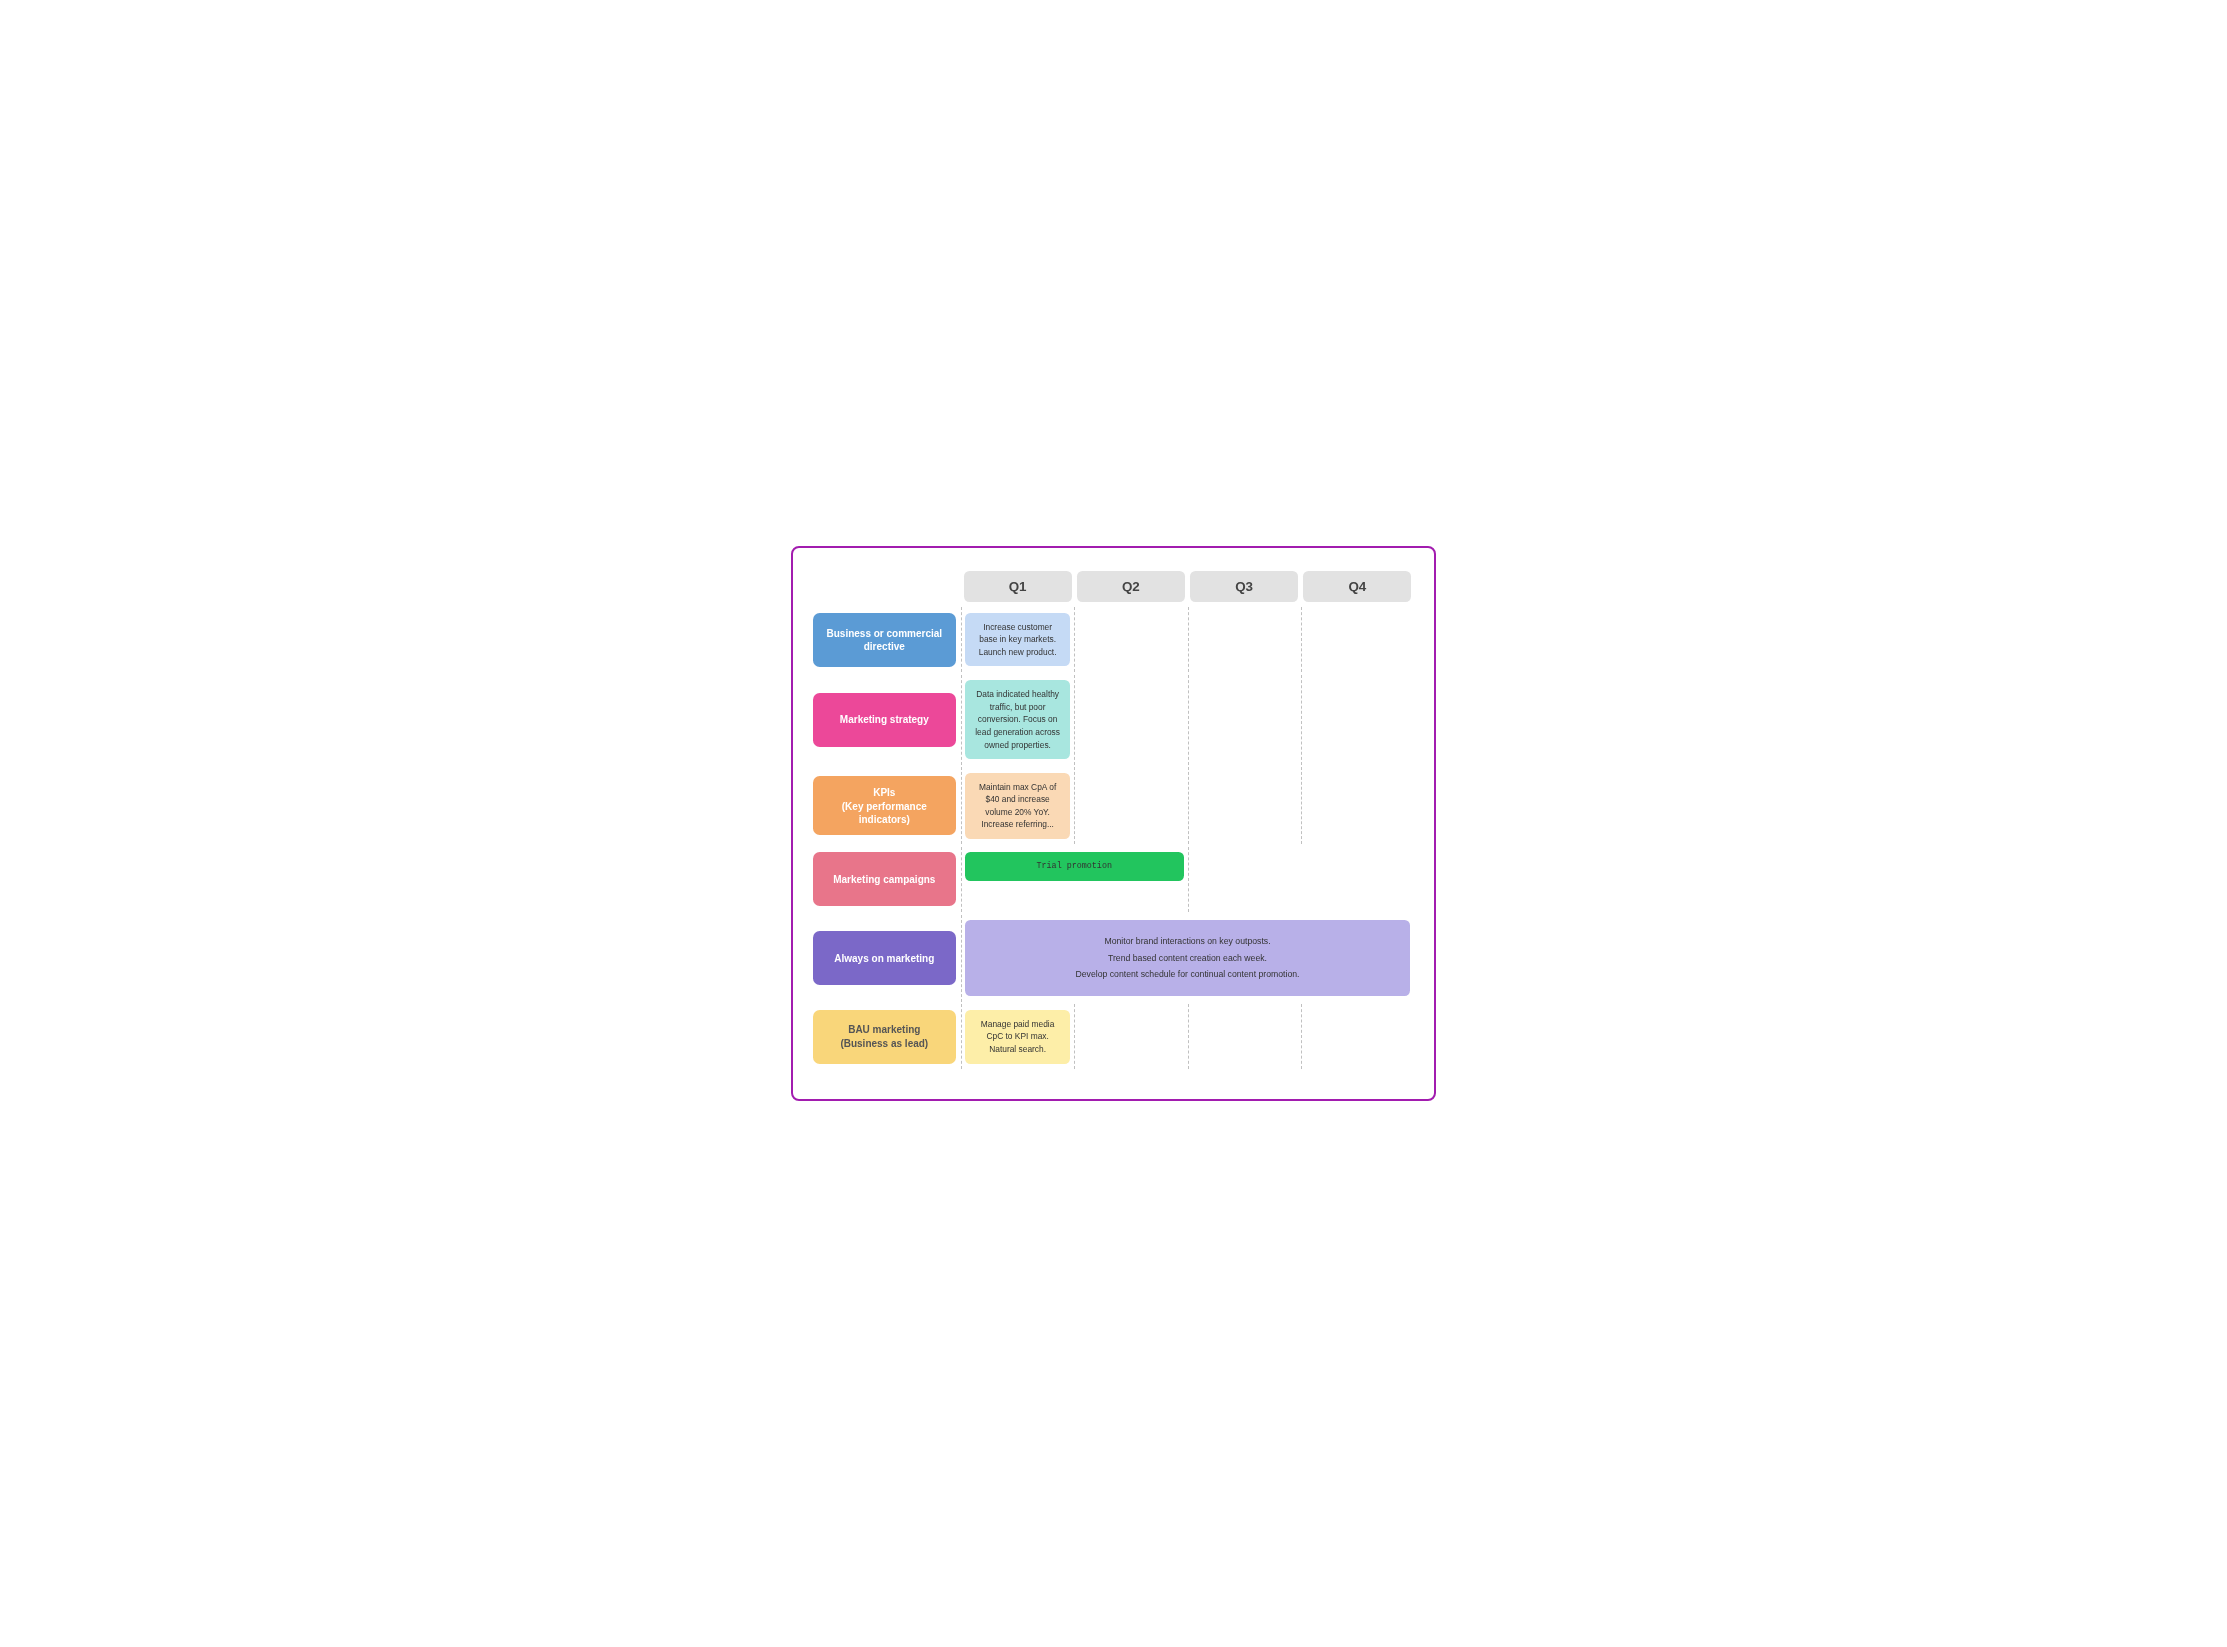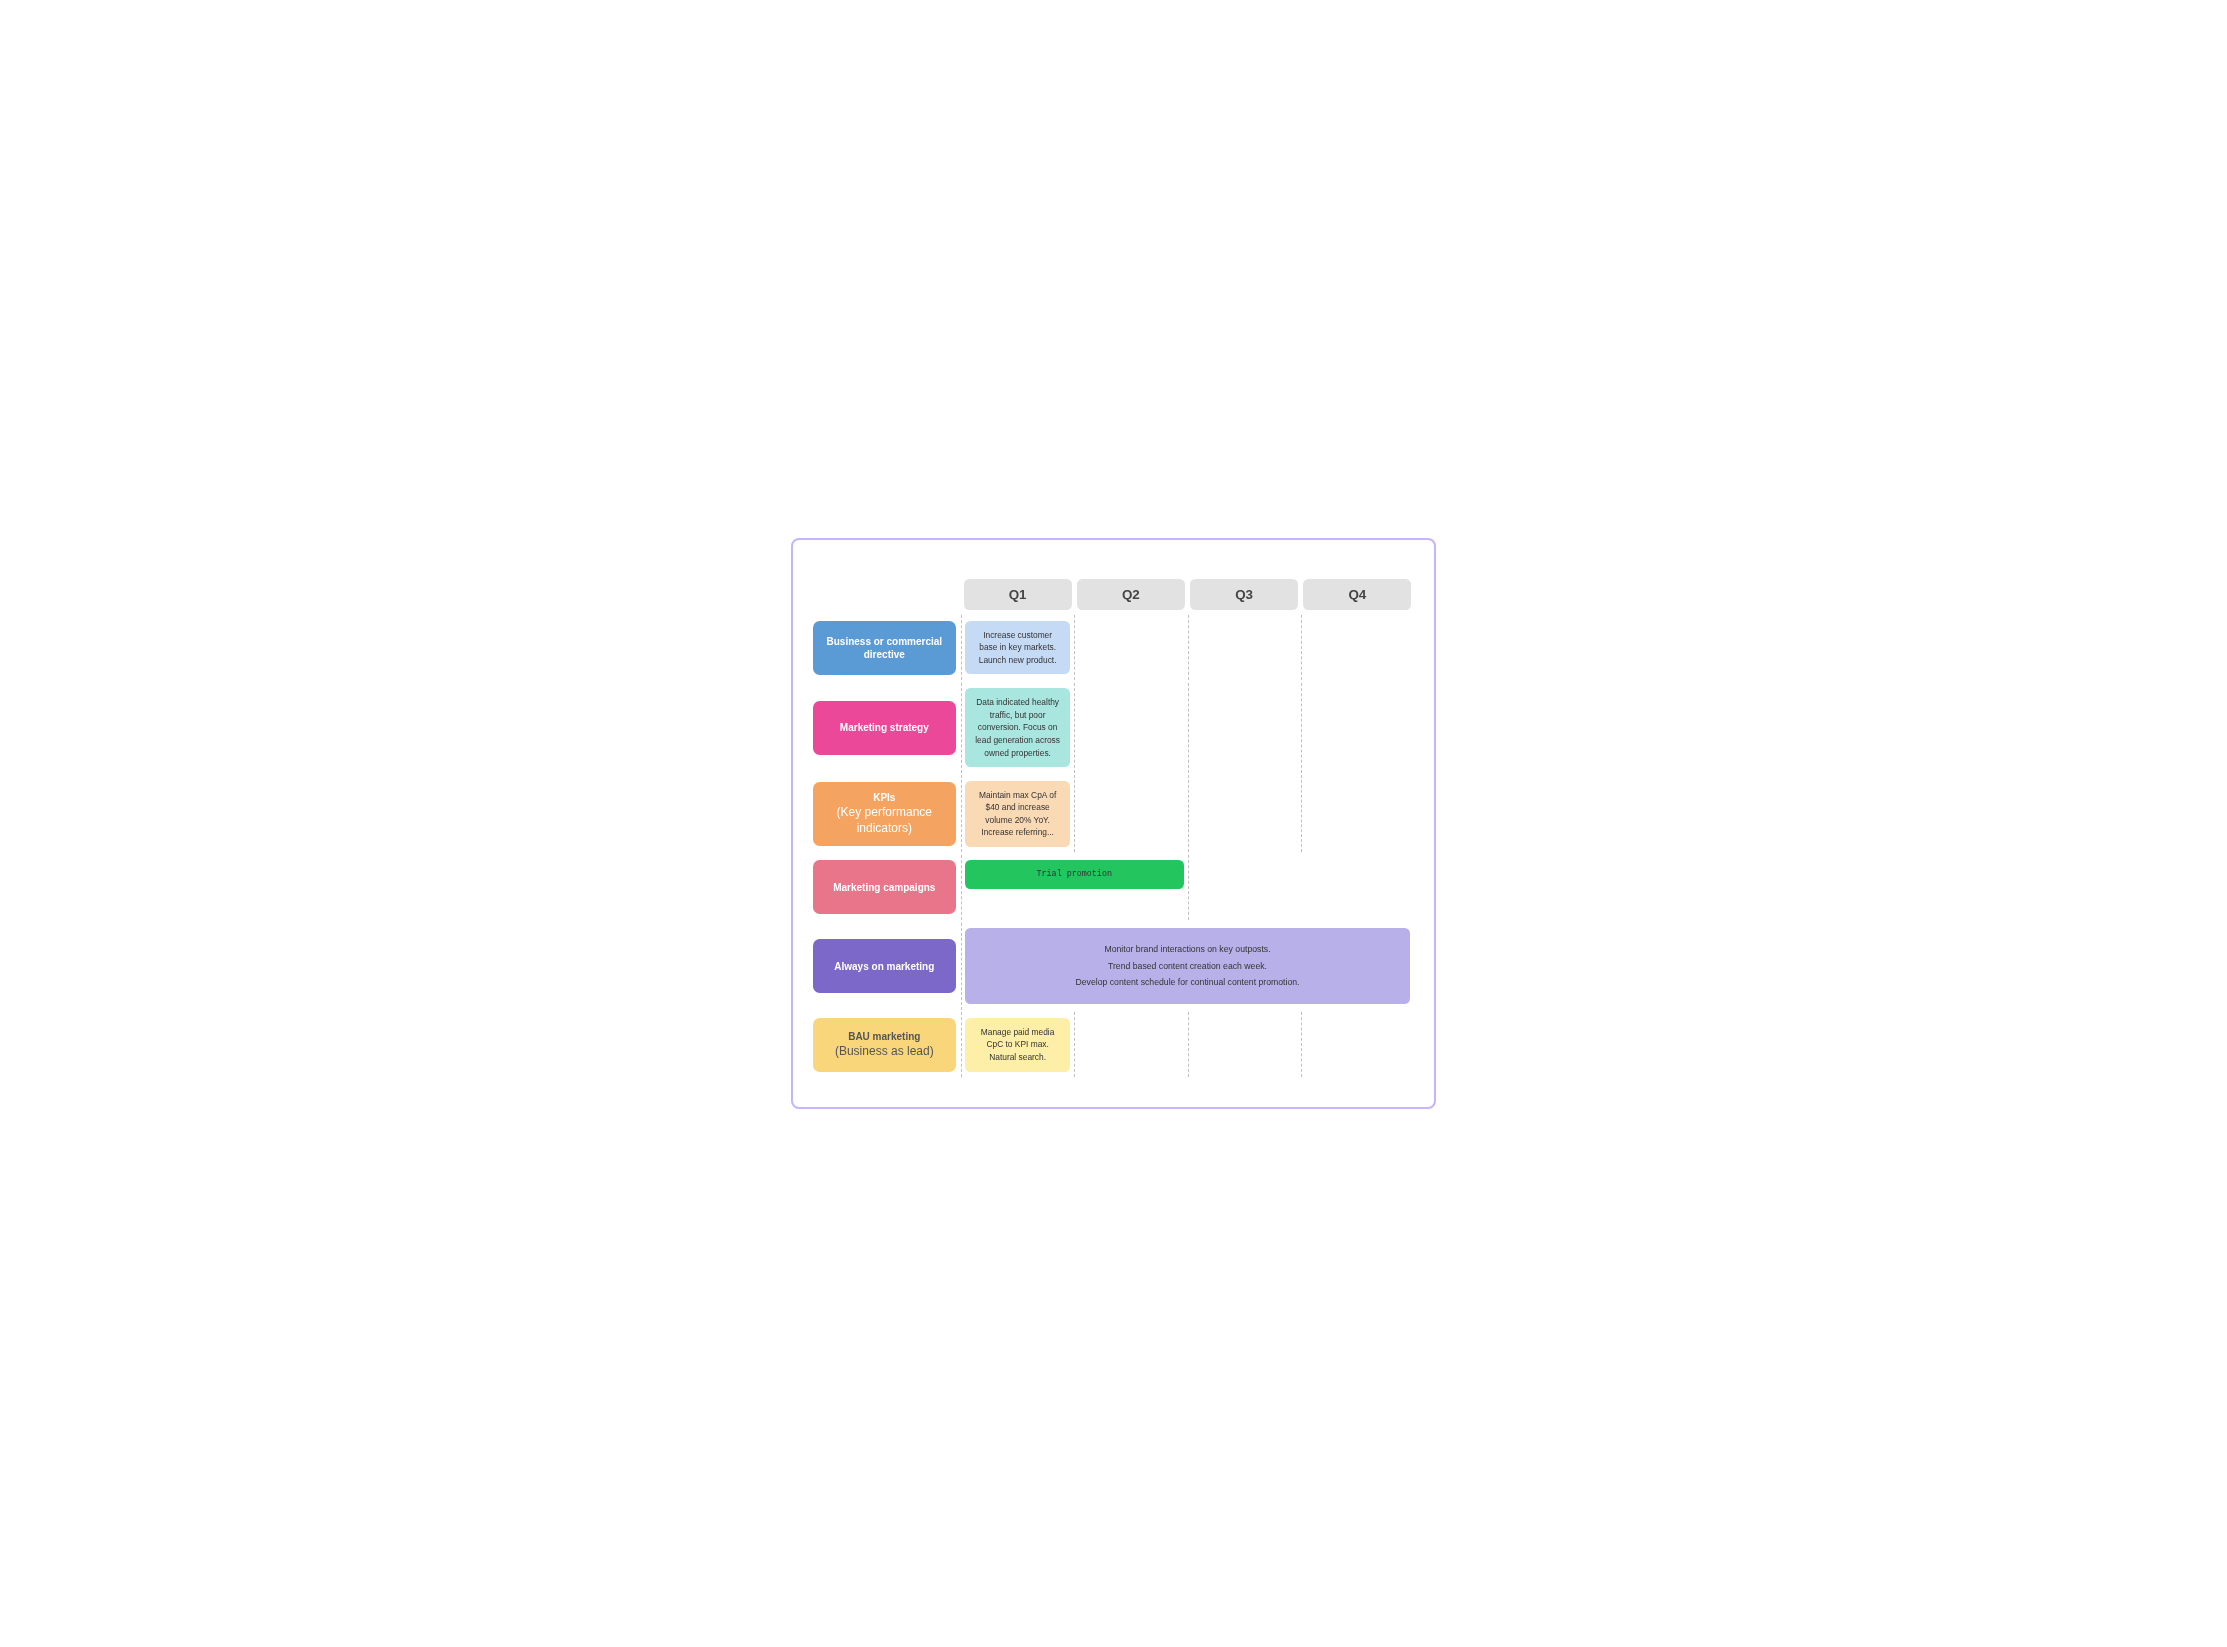--- a/index.html
+++ b/index.html
@@ -8,24 +8,24 @@
       background: #ffffff;
       font-family: 'Segoe UI', Arial, sans-serif;
       display: flex;
       justify-content: center;
       align-items: center;
       min-height: 100vh;
       padding: 13.4px;
     }
 
     .chart-wrapper {
-      border: 2px solid #c4b5fd;
+      border: 2px solid #a21caf;
       border-radius: 8px;
       background: #ffffff;
-      padding: 36px 20px 27px 20px;
+      padding: 20px 20px 27px 20px;
       width: 645px;
       max-width: 100%;
     }
 
     .label-cell {
       padding: 5.4px 5.4px 5.4px 0;
       display: flex;
       align-items: center;
       justify-content: center;
     }
@@ -40,22 +40,22 @@
       justify-content: center;
       text-align: center;
       padding: 9.4px 8px;
       font-weight: 700;
       font-size: 10px;
       color: #fff;
       line-height: 1.3;
     }
 
     .label-box .sub {
-      font-weight: 400;
-      font-size: 12px;
+      font-weight: 700;
+      font-size: 10px;
       margin-top: 1px;
     }
 
     .blue    { background: #5b9bd5; }
     .teal    { background: #ec4899; }
     .orange  { background: #f4a460; }
     .pink    { background: #e8758a; }
     .purple  { background: #7b68c8; }
     .yellow  { background: #f9d67a; color: #555; }
 

